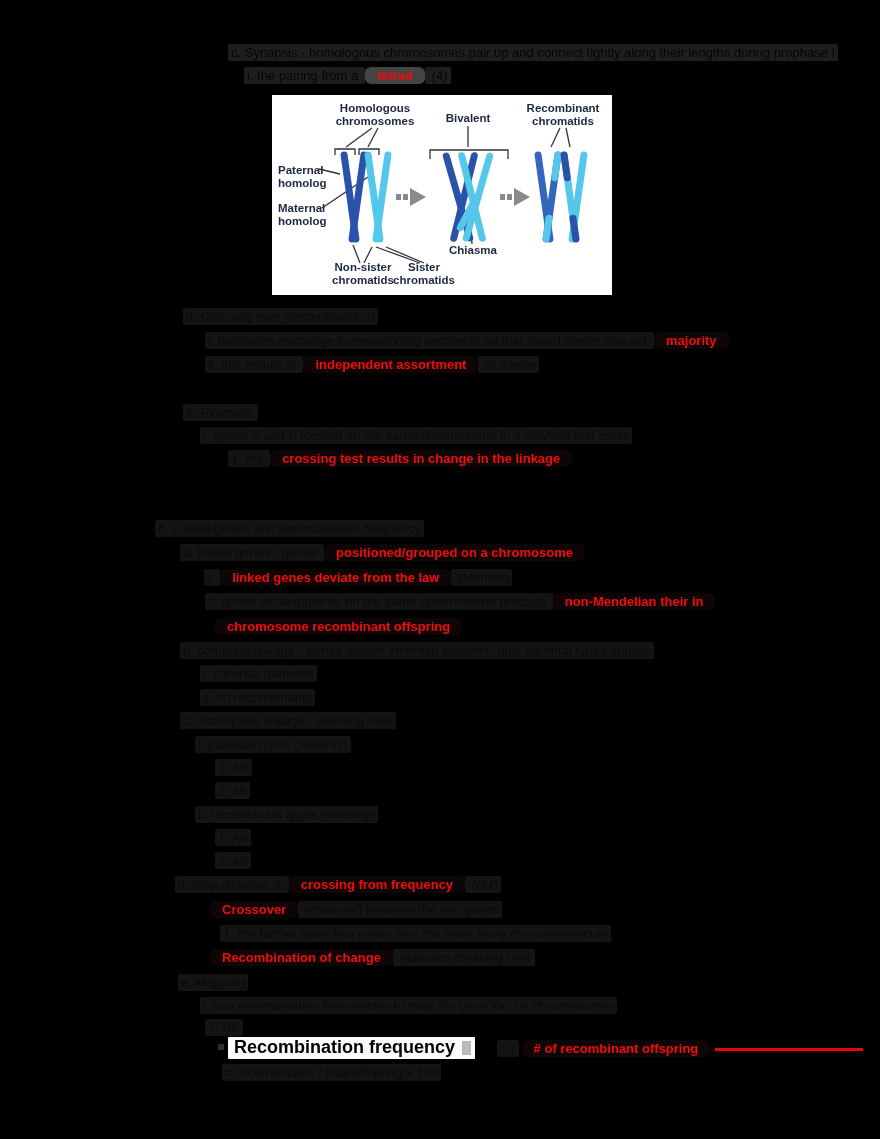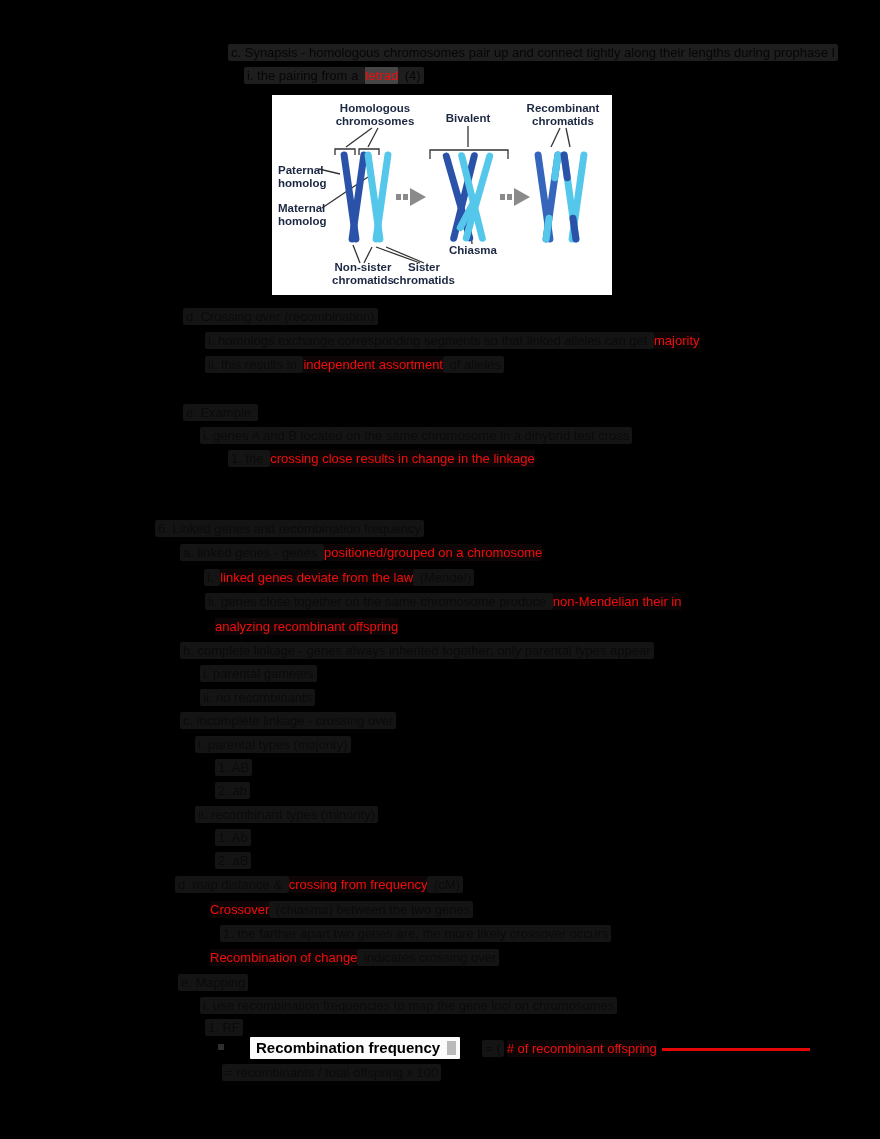--- a/index.html
+++ b/index.html
@@ -1,26 +1,26 @@
 <!DOCTYPE html>
 <html><head>
 <meta charset="utf-8">
 <style>
   html,body{margin:0;padding:0;background:#000;}
   #page{position:relative;width:880px;height:1139px;background:#000;overflow:hidden;
         font-family:"Liberation Sans",sans-serif;}
   .line{position:absolute;font-size:13px;line-height:17px;white-space:nowrap;}
   .sd{color:#0b0b0b;background:#141414;padding:1px 3px;border-radius:2px;}
   .blk .sd{color:#060606;background:#1e1e1e;}
-  .sr{color:#f20c0c;font-weight:normal;background:#0e0606;padding:1px 0;border-radius:0;}
+  .sr{color:#f20c0c;font-weight:bold;background:#0e0606;padding:1px 12px;border-radius:6px;}
   .gray-box{background:#454545;}
   .mini-bullet{display:inline-block;width:6px;height:6px;background:#2e2e2e;margin-right:4px;
         vertical-align:3px;}
   .white-box{display:inline-block;background:#fbfbfb;color:#000;font-weight:bold;
-        font-size:15px;padding:2px 4px 3px 6px;border-radius:1px;margin-left:22px;}
+        font-size:18px;padding:2px 4px 3px 6px;border-radius:1px;}
   .cursor-strip{display:inline-block;width:9px;height:14px;background:#b9b9b9;margin-left:7px;
         vertical-align:-2px;}
   .red-underline{display:inline-block;width:148px;height:3px;background:#e50707;margin-left:5px;
         vertical-align:2px;}
   .diagram{position:absolute;left:272px;top:95px;width:340px;height:200px;background:#fff;}
   .diagram text{font-family:"Liberation Sans",sans-serif;font-weight:bold;fill:#1c2742;
         font-size:11.5px;}
   
   .l0{top:44px;left:228px}.l1{top:67px;left:244px}
   .l2{top:308px;left:183px}.l3{top:332px;left:205px}.l4{top:356px;left:205px}
@@ -124,27 +124,27 @@
     <text x="152" y="189" text-anchor="middle">chromatids</text>
     <text x="201" y="159" text-anchor="middle">Chiasma</text>
   </svg>
 
   <div class="line l2"><span class="sd">d. Crossing over (recombination)</span></div>
   <div class="line l3"><span class="sd">i. homologs exchange corresponding segments so that linked alleles can get </span><span class="sr">majority</span></div>
   <div class="line l4"><span class="sd">ii. this results in </span><span class="sr">independent assortment</span><span class="sd"> of alleles</span></div>
 
   <div class="line l5"><span class="sd">e. Example:</span></div>
   <div class="line l6"><span class="sd">i. genes A and B located on the same chromosome in a dihybrid test cross</span></div>
-  <div class="line l7"><span class="sd">1. the </span><span class="sr">crossing close results in change in the linkage</span></div>
+  <div class="line l7"><span class="sd">1. the </span><span class="sr">crossing test results in change in the linkage</span></div>
 
   <div class="line l8"><span class="sd">6. Linked genes and recombination frequency</span></div>
   <div class="line l9"><span class="sd">a. linked genes - genes </span><span class="sr">positioned/grouped on a chromosome</span></div>
   <div class="line l10"><span class="sd">i. </span><span class="sr">linked genes deviate from the law</span><span class="sd"> (Mendel)</span></div>
   <div class="line l11"><span class="sd">ii. genes close together on the same chromosome produce </span><span class="sr">non-Mendelian their in</span></div>
-  <div class="line l12"><span class="sr">analyzing recombinant offspring</span></div>
+  <div class="line l12"><span class="sr">chromosome recombinant offspring</span></div>
   <div class="line l13"><span class="sd">b. complete linkage - genes always inherited together; only parental types appear</span></div>
   <div class="line l14"><span class="sd">i. parental gametes</span></div>
   <div class="line l15"><span class="sd">ii. no recombinants</span></div>
   <div class="line l16"><span class="sd">c. incomplete linkage - crossing over</span></div>
   <div class="line l17"><span class="sd">i. parental types (majority)</span></div>
   <div class="line l18"><span class="sd">1. AB</span></div>
   <div class="line l19"><span class="sd">2. ab</span></div>
   <div class="line l20"><span class="sd">ii. recombinant types (minority)</span></div>
   <div class="line l21"><span class="sd">1. Ab</span></div>
   <div class="line l22"><span class="sd">2. aB</span></div>

